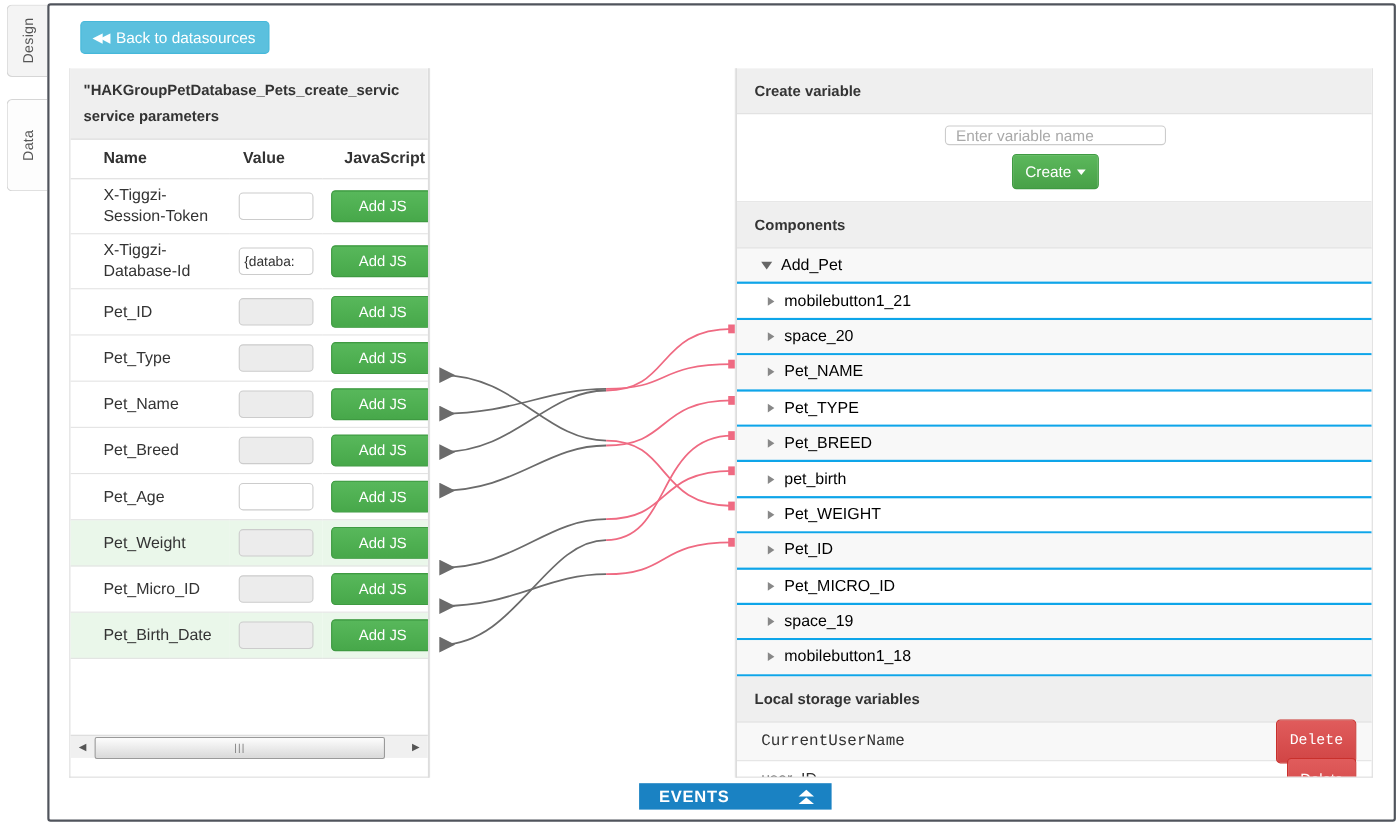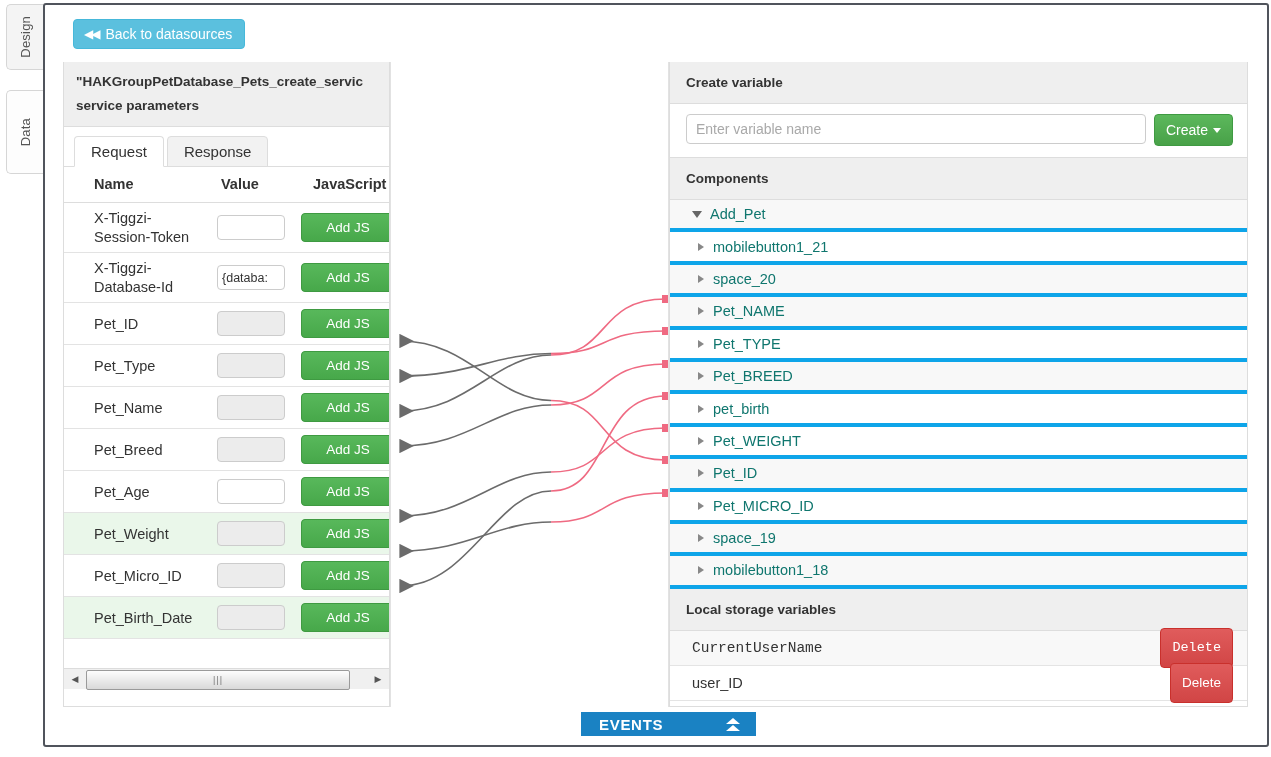--- a/index.html
+++ b/index.html
@@ -188,24 +188,25 @@
     box-sizing: border-box;
     overflow: hidden;
   }
   .sechead {
     background: #efefef;
     border-bottom: 1px solid #dddddd;
     padding: 13px 16px;
     font-weight: bold; font-size: 13.5px; color: #333;
   }
   .createrow {
-    display: flex; align-items: flex-start; gap: 8px;
+    display: flex; align-items: center; gap: 8px;
     padding: 10px 14px 11px 16px;
     background: #ffffff;
     border-bottom: 1px solid #dddddd;
+    flex-direction: column;
   }
   .varinput {
     flex: 1; height: 30px;
     border: 1px solid #cccccc;
     border-radius: 4px;
     padding: 0 9px;
     font-size: 14px; color: #333;
     box-sizing: border-box;
     font-family: "Liberation Sans", sans-serif;
   }
@@ -217,23 +218,23 @@
     border-radius: 4px;
     color: #ffffff; font-size: 14px;
     display:flex; align-items:center; gap:5px;
     cursor:pointer;
   }
   .caret-d { width:0;height:0;border-left:4px solid transparent;border-right:4px solid transparent;border-top:5px solid #fff; }
 
   .treerow {
     height: 32.4px;
     display: flex; align-items: center;
-    border-bottom: 4px solid #0ea5e9;
+    border-bottom: 2px solid #0ea5e9;
     font-size: 14.5px;
-    color: #0f766e;
+    color: #000000;
     cursor: pointer;
     box-sizing: border-box;
   }
   .treerow.stripe { background: #f8f8f8; }
   .treerow .tri {
     width: 0; height: 0; margin-right: 9px;
     border-left: 6px solid #888; border-top: 4.5px solid transparent; border-bottom: 4.5px solid transparent;
   }
   .treerow.open .tri {
     border-left: 5px solid transparent; border-right: 5px solid transparent;
@@ -296,28 +297,20 @@
     <span class="glyph">◀◀</span>
     <span>Back to datasources</span>
   </div>
 
   <div class="leftpanel">
     <div class="panelhead">
       <span>"HAKGroupPetDatabase_Pets_create_servic</span>
       <span class="l2">service parameters</span>
     </div>
 
-    <div class="tabs">
-      <div class="tab active">
-        <span>Request</span>
-      </div>
-      <div class="tab">
-        <span>Response</span>
-      </div>
-    </div>
 
     <table class="params">
       <colgroup>
           <col class="colw1">
           <col class="colw2">
           <col class="colw3">
         </colgroup>
       <thead>
         <tr>
           <th>Name</th>

